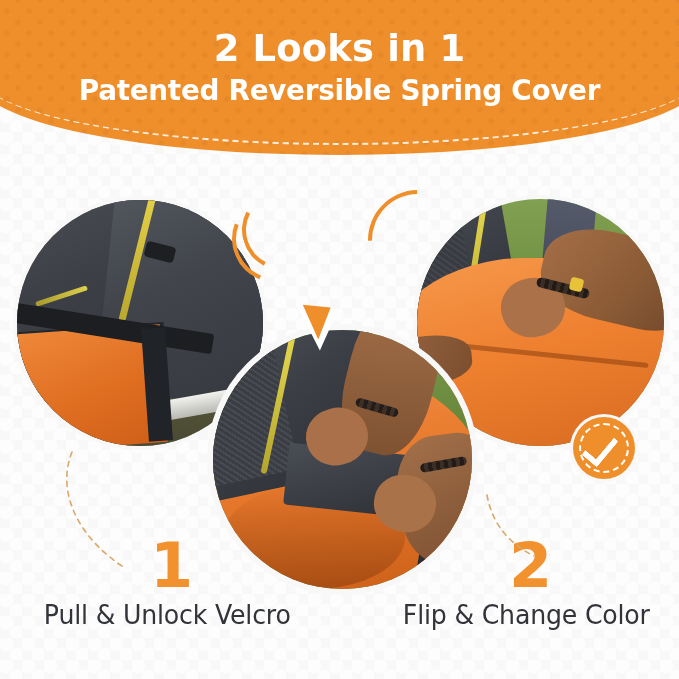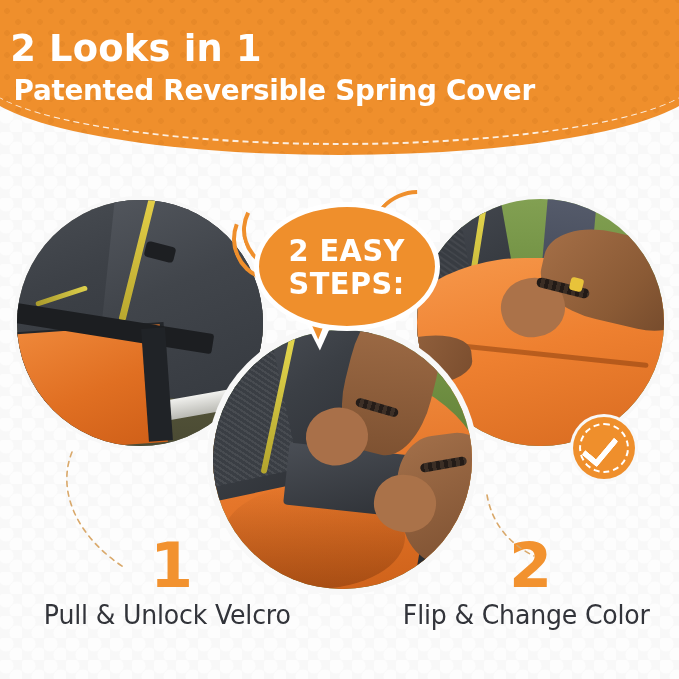--- a/index.html
+++ b/index.html
@@ -33,21 +33,21 @@
   .header-dash{
     position:absolute;left:-20px;top:-60px;
     width:719px;height:203px;
     border-bottom:2px dashed rgba(255,255,255,.85);
     border-bottom-left-radius:50% 34%;
     border-bottom-right-radius:50% 34%;
     pointer-events:none;
   }
   .header-text{
     position:absolute;left:0;top:0;width:679px;
-    color:#ffffff;
+    text-align:center;color:#ffffff;
   }
   .title-main{
     margin-top:26px;
     font-size:38px;line-height:44px;
     font-weight:bold;letter-spacing:.2px;
     font-family:"DejaVu Sans", sans-serif;
     transform:scaleX(.97);
   }
   .title-sub{
     margin-top:3px;
@@ -298,26 +298,20 @@
     <path d="M 72 452 C 56 492, 78 538, 125 568" fill="none" stroke="#d9a86a" stroke-width="1.6" stroke-dasharray="5 5" stroke-linecap="round"></path>
     <path d="M 487 495 C 492 523, 508 543, 534 556" fill="none" stroke="#d9a86a" stroke-width="1.6" stroke-dasharray="5 5" stroke-linecap="round"></path>
   </svg>
 
   <div class="bubble-wrap">
     <div class="arc arc-l1"></div>
     <div class="arc arc-l2"></div>
     <div class="arc arc-r1"></div>
     <div class="tail"></div>
     <div class="tail-in"></div>
-    <div class="bubble">
-      <div class="bubble-text">
-        <div>2 EASY</div>
-        <div>STEPS:</div>
-      </div>
-    </div>
   </div>
 
   <div class="check-badge">
     <div class="check-ring"></div>
     <div class="check-mark"></div>
   </div>
 
   <div class="step-num num1">1</div>
   <div class="step-num num2">2</div>
 

